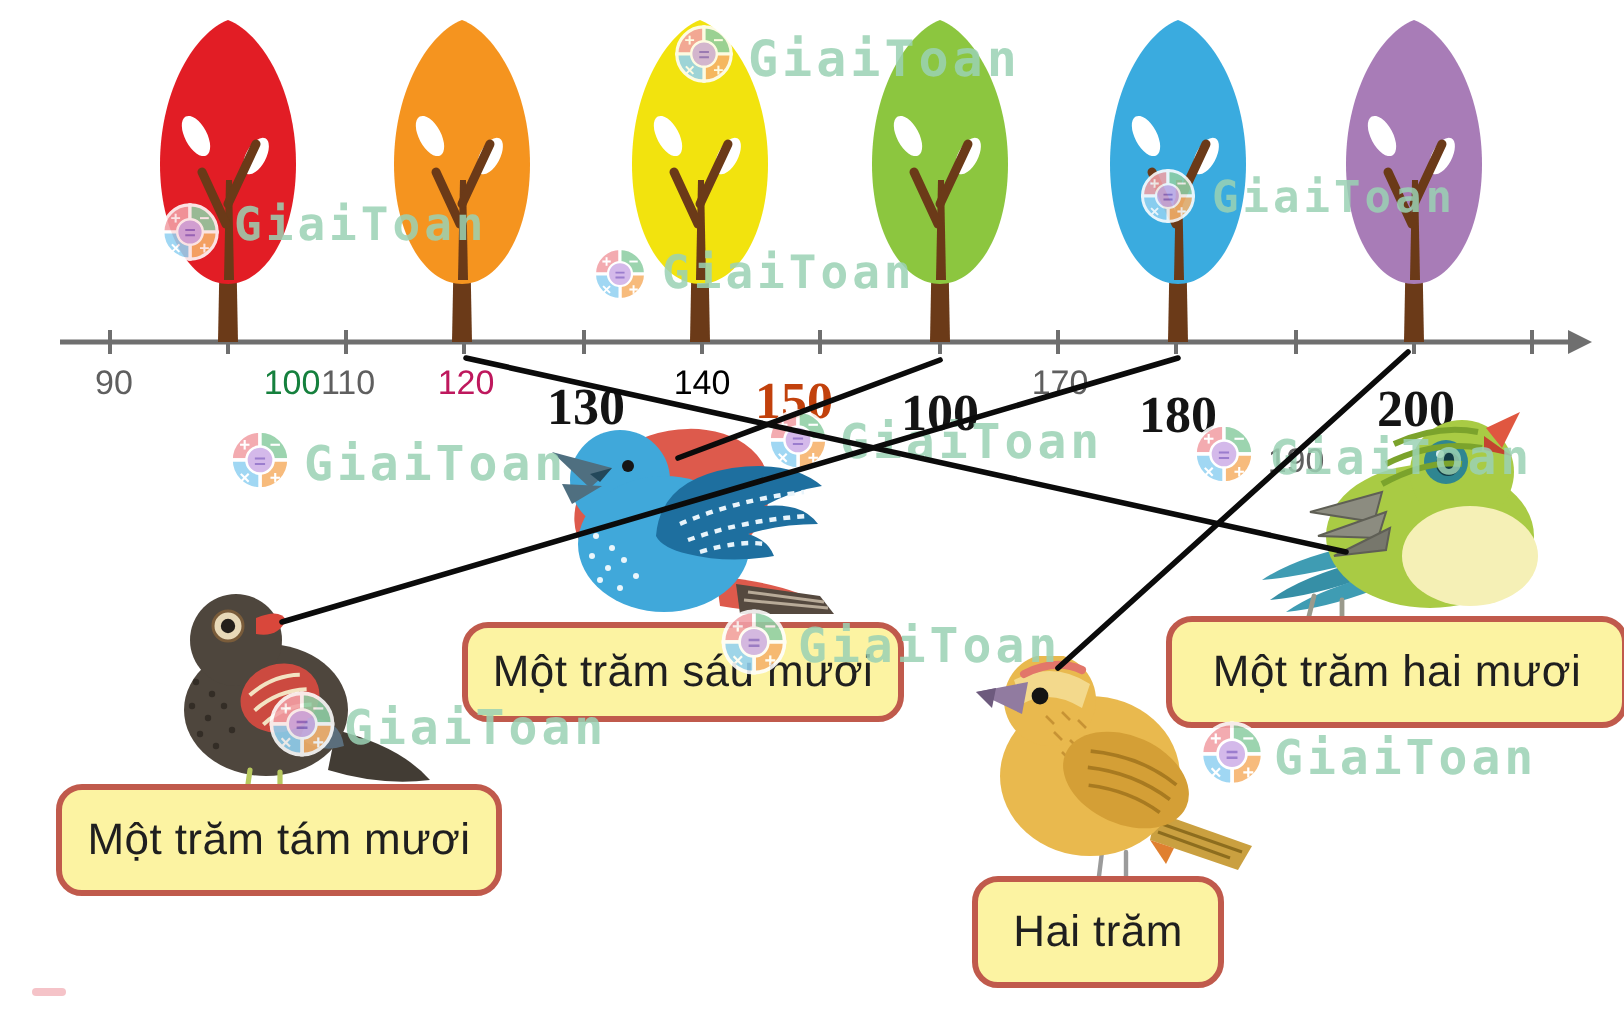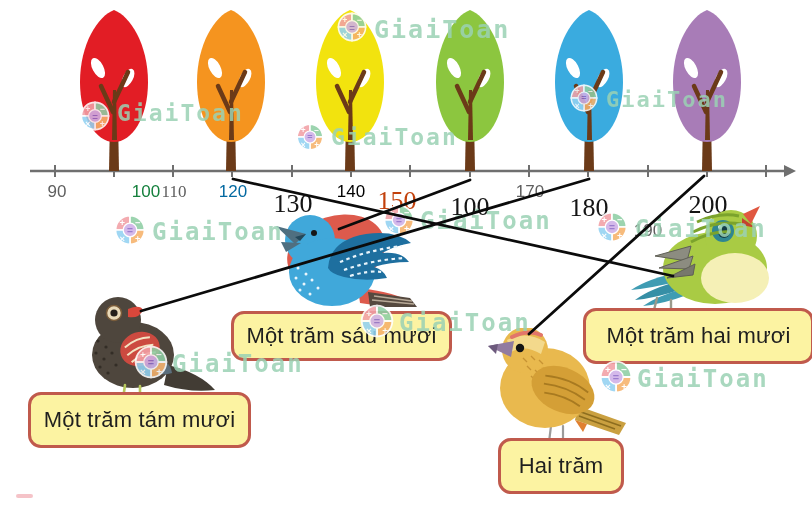--- a/index.html
+++ b/index.html
@@ -3,21 +3,21 @@
 <meta charset="utf-8">
 <style>
   html,body{margin:0;padding:0;background:#fff;}
   .stage{position:relative;width:812px;height:507px;background:#fff;overflow:hidden;
          font-family:"Liberation Sans",sans-serif;}
   .stage *{pointer-events:none;}
   svg{display:block;}
   .layer{position:absolute;left:0;top:0;width:812px;height:507px;}
   .nl-num{position:absolute;transform:translateX(-50%);white-space:nowrap;}
   .nl-printed{font-family:"Liberation Sans",sans-serif;font-size:17px;color:#5f5f5f;}
-  .nl-answer{font-family:"Liberation Serif",serif;font-size:26px;color:#141414;font-weight:400;}
+  .nl-answer{font-family:"Liberation Serif",serif;font-size:26px;color:#141414;font-weight:700;}
   .tree{position:absolute;}
   .bird{position:absolute;}
   .answer-label{position:absolute;display:flex;align-items:center;justify-content:center;
     border:3px solid #c05a4c;border-radius:13px;background:#fcf3a2;
     font-size:22px;color:#1f1f1f;letter-spacing:.2px;}
   .wm-logo{position:absolute;opacity:.88;}
   .wm-text{position:absolute;font-family:"DejaVu Sans Mono",monospace;font-weight:bold;
     letter-spacing:2px;opacity:.85;white-space:nowrap;}
   .wm-remnant{position:absolute;left:16px;top:494px;width:17px;height:4px;
     background:#f2b4ba;border-radius:2px;opacity:.8;}
@@ -110,22 +110,22 @@
       <ellipse cx="60" cy="72" rx="5" ry="10" transform="rotate(28 60 72)" fill="#fff"></ellipse>
       <path d="M44,134 L45,84 L48,84 L49,134 Z" fill="#6b3a18"></path>
       <path d="M46,96 L60,66 M45,106 L33,80" stroke="#6b3a18" stroke-width="4.5" stroke-linecap="round"></path>
     </svg>
       </div>
     </div>
 
   <div class="layer" id="numbers-layer">
       <span class="nl-num nl-printed" style="left: 57px; top: 182px; color: rgb(95, 95, 95);">90</span>
       <span class="nl-num nl-printed" style="left: 115px; top: 182px; color: #15803d; margin-left: 31px;">100</span>
-      <span class="nl-num nl-printed" style="left: 174px; top: 182px; color: rgb(95, 95, 95); font-family: Liberation Serif, serif;">110</span>
-      <span class="nl-num nl-printed" style="left: 233px; top: 182px; color: #0369a1;">120</span>
+      <span class="nl-num nl-printed" style="left: 174px; top: 182px; color: rgb(95, 95, 95);">110</span>
+      <span class="nl-num nl-printed" style="left: 233px; top: 182px; color: #be185d;">120</span>
       <span class="nl-num nl-printed" style="left: 351px; top: 182px; color: #000000;">140</span>
       <span class="nl-num nl-printed" style="left: 530px; top: 182px; color: rgb(95, 95, 95);">170</span>
       <span class="nl-num nl-printed" style="left: 648px; top: 182px; color: rgb(95, 95, 95); margin-top: 39px;">190</span>
       <span class="nl-num nl-answer" style="left: 293px; top: 189px; color: rgb(20, 20, 20);">130</span>
       <span class="nl-num nl-answer" style="left: 397px; top: 186px; color: #c2410c;">150</span>
       <span class="nl-num nl-answer" style="left: 470px; top: 192px; color: rgb(20, 20, 20);">100</span>
       <span class="nl-num nl-answer" style="left: 589px; top: 193px; color: rgb(20, 20, 20); text-align: right;">180</span>
       <span class="nl-num nl-answer" style="left: 708px; top: 190px; color: rgb(20, 20, 20);">200</span>
     </div>
 
@@ -240,21 +240,21 @@
 
   <div class="answer-label" id="label-dark" style="left: 28px; top: 392px; width: 217px; height: 50px; background: rgb(252, 243, 162); border-color: rgb(192, 90, 76); color: rgb(31, 31, 31);">
     <span>Một trăm tám mươi</span>
   </div>
   <div class="answer-label" id="label-blue" style="left: 231px; top: 311px; width: 215px; height: 44px; background: rgb(252, 243, 162); border-color: rgb(192, 90, 76); color: rgb(31, 31, 31);">
     <span>Một trăm sáu mươi</span>
   </div>
   <div class="answer-label" id="label-green" style="left: 583px; top: 308px; width: 225px; height: 50px; background: rgb(252, 243, 162); border-color: rgb(192, 90, 76); color: rgb(31, 31, 31);">
     <span>Một trăm hai mươi</span>
   </div>
-  <div class="answer-label" id="label-yellow" style="left: 498px; top: 438px; width: 120px; height: 50px; background: rgb(252, 243, 162); border-color: rgb(192, 90, 76); color: rgb(31, 31, 31);">
+  <div class="answer-label" id="label-yellow" style="left: 486px; top: 438px; width: 120px; height: 50px; background: rgb(252, 243, 162); border-color: rgb(192, 90, 76); color: rgb(31, 31, 31);">
     <span>Hai trăm</span>
   </div>
 
   <div class="layer" id="watermarks-layer">
       <div class="wm-logo" style="left: 336px; top: 11px;">
         <svg width="32" height="32" viewBox="0 0 40 40">
       <path d="M20,20 L20,3 A17,17 0 0 0 3,20 Z" fill="#f2a0a6" stroke="#fff" stroke-width="2"></path>
       <path d="M20,20 L37,20 A17,17 0 0 0 20,3 Z" fill="#8fcfa5" stroke="#fff" stroke-width="2"></path>
       <path d="M20,20 L20,37 A17,17 0 0 0 37,20 Z" fill="#f6b26b" stroke="#fff" stroke-width="2"></path>
       <path d="M20,20 L3,20 A17,17 0 0 0 20,37 Z" fill="#93d2f2" stroke="#fff" stroke-width="2"></path>

